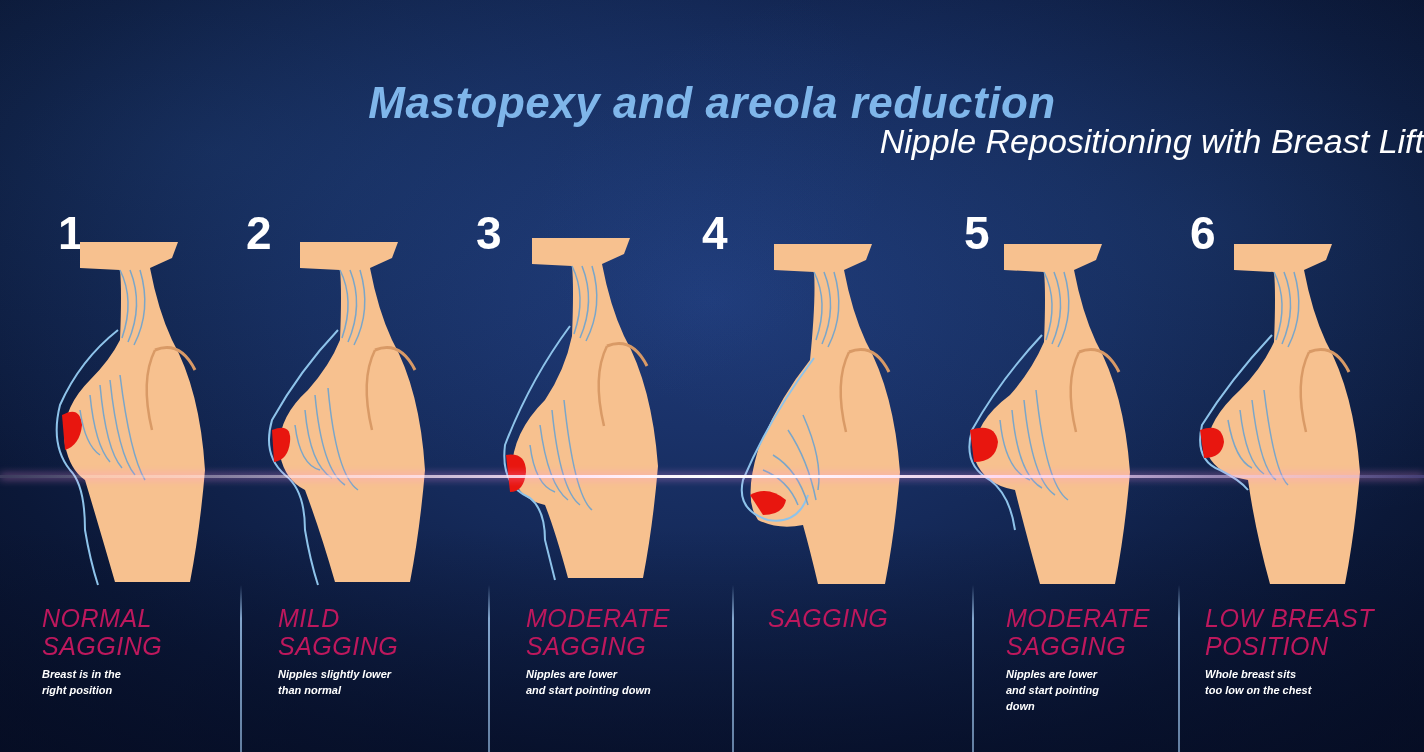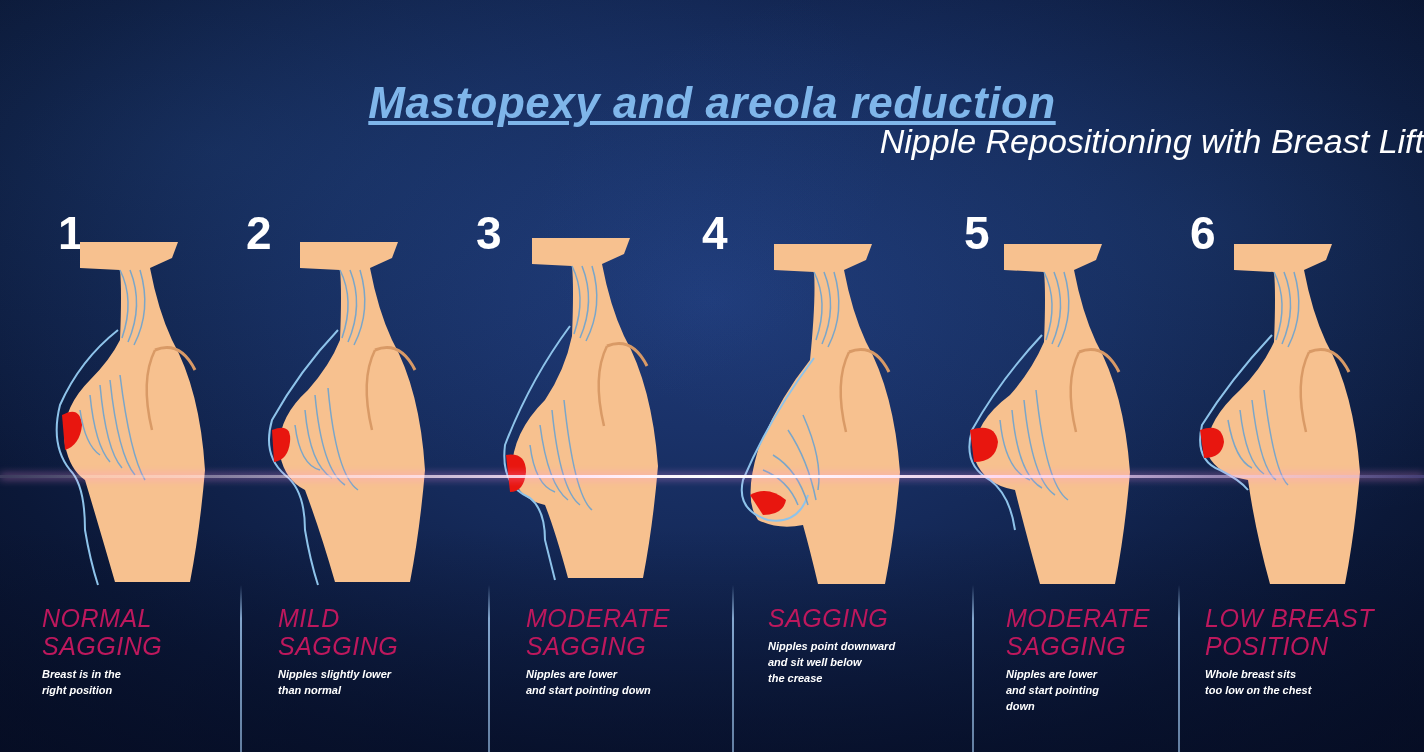--- a/index.html
+++ b/index.html
@@ -5,21 +5,21 @@
   html,body{margin:0;padding:0;}
   body{width:1424px;height:752px;overflow:hidden;position:relative;
     font-family:"Liberation Sans",sans-serif;
     background:radial-gradient(ellipse at 50% 40%, #1f3a78 0%, #152a5a 40%, #0b1838 75%, #070f26 100%);}
   .bg-glow{position:absolute;inset:0;
     background:
       radial-gradient(ellipse at 15% 20%, rgba(60,120,200,.15) 0%, transparent 40%),
       radial-gradient(ellipse at 85% 30%, rgba(60,120,200,.12) 0%, transparent 40%),
       linear-gradient(to bottom, transparent 0%, transparent 70%, rgba(5,12,35,.6) 100%);}
   .title{position:absolute;left:0;width:1424px;top:78px;text-align:center;
-    font-weight:900;font-style:italic;font-size:44px;color:#7fb6ea;letter-spacing:0.5px;text-decoration:underline;}
+    font-weight:900;font-style:italic;font-size:44px;color:#7fb6ea;letter-spacing:0.5px;}
   .subtitle{position:absolute;left:0;width:1424px;top:122px;text-align:right;
     font-style:italic;font-size:34px;color:#ffffff;padding-left:10px;box-sizing:border-box;}
   .hline{position:absolute;left:0;width:1424px;top:475px;height:3px;
     background:linear-gradient(to right, rgba(255,200,240,.2), rgba(255,230,250,.95) 40%, #fff 50%, rgba(255,220,250,.9) 70%, rgba(200,150,255,.3));
     box-shadow:0 0 8px rgba(255,150,230,.8);}
   .divider{position:absolute;top:585px;bottom:0;width:2px;
     background:linear-gradient(to bottom, rgba(160,200,240,.0), rgba(160,200,240,.8) 20%, rgba(160,200,240,.6));}
   .stage{position:absolute;top:200px;width:230px;height:400px;}
   .num{position:absolute;font-weight:bold;font-size:46px;color:#ffffff;top:6px;}
   .fig{position:absolute;left:0;top:30px;}
@@ -134,23 +134,20 @@
         <path d="M35 225 Q60 240 70 275"></path>
         <path d="M50 200 Q70 230 78 270"></path>
       <path d="M65 185 Q85 230 80 260"></path>
     </g>
     <path d="M111 122 Q136 112 151 142" stroke="#d99a66" stroke-width="3" fill="none"></path>
     <path d="M111 122 Q96 152 108 202" stroke="#d99a66" stroke-width="2.5" fill="none"></path>
   </svg>
 </div>
 <div class="label" style="left:768px">
   <div class="h">SAGGING</div>
-  <div class="d">Nipples point downward
-and sit well below
-the crease</div>
 </div>
 
 <div class="stage" style="left:960px">
   <div class="num" style="left:4px">5</div>
   <svg class="fig" width="230" height="360" viewBox="0 0 230 360">
     <path d="M44 14 L142 14 L136 30 L114 40 Q122 82 136 112 Q164 162 170 242 Q165 302 155 354 L80 354 Q65 300 55 260 Q25 255 15 230 Q10 195 50 165 Q72 140 84 112 Q86 62 84 42 L44 40 Z" fill="#f7c18f"></path>
     <path d="M82 105 Q40 150 12 200 Q2 235 30 250 Q50 265 55 300" stroke="#8ec3ea" stroke-width="2" fill="none"></path>
     <path d="M10 200 Q35 192 38 212 Q36 232 14 232 Z" fill="#e8160f"></path>
     <g stroke="#7aa6c9" stroke-width="1.5" fill="none">
       <path d="M84 42 Q99 72 86 110"></path>

